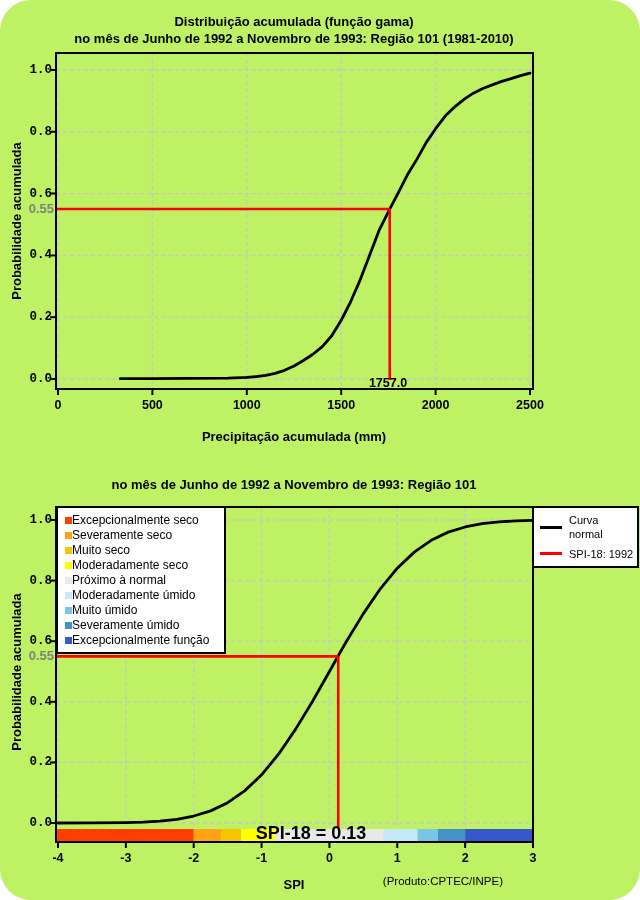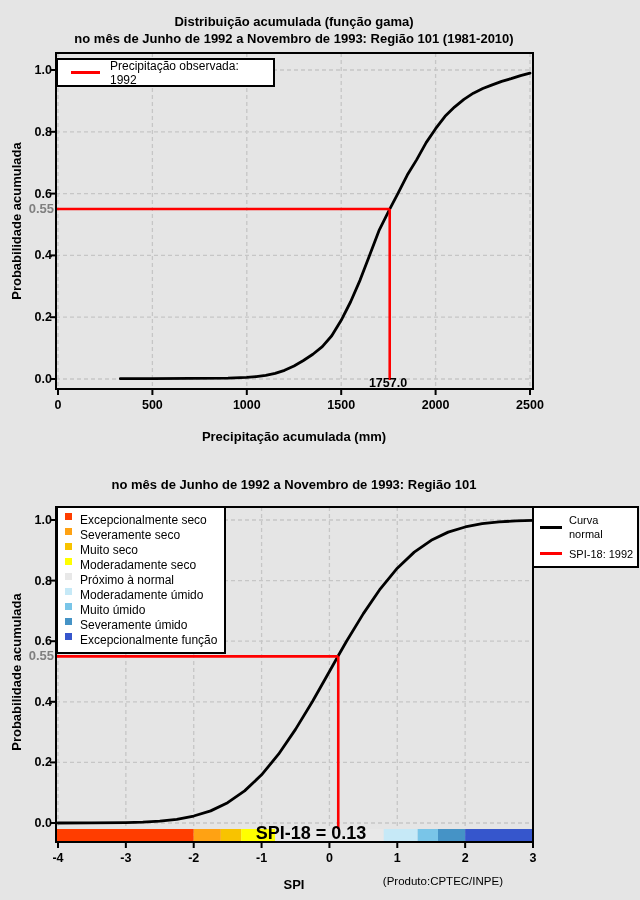--- a/index.html
+++ b/index.html
@@ -1,45 +1,45 @@
 <!DOCTYPE html>
 <html><head>
 <meta charset="utf-8">
 <style>
   html,body{margin:0;padding:0;background:#ffffff;}
-  #app{position:relative;width:640px;height:900px;background:#e5e5e5;overflow:hidden;
-       font-family:"Liberation Sans", sans-serif;color:#000;}
+  #app{position:relative;width:640px;height:900px;background:#bef264;overflow:hidden;
+       font-family:"Liberation Sans", sans-serif;color:#000;border-radius:31px;}
   #plot-svg{position:absolute;left:0;top:0;}
   .t-title{position:absolute;left:294px;transform:translateX(-50%);white-space:nowrap;
            font-weight:bold;font-size:13px;}
   #t1a{top:14px;} #t1b{top:31px;} #t2a{top:460px;} #t2b{top:477px;}
   .y-axis-title{position:absolute;left:16px;transform:translate(-50%,-50%) rotate(-90deg);
            font-weight:bold;font-size:13px;white-space:nowrap;}
   #y1{top:221px;} #y2{top:672px;}
   .x-axis-title{position:absolute;left:294px;transform:translateX(-50%);
            font-weight:bold;font-size:13px;white-space:nowrap;}
   #x1{top:429px;} #x2{top:877px;}
   .tick-label{position:absolute;transform:translateX(-50%);font-size:12.5px;font-weight:bold;
            white-space:nowrap;}
-  .tick-label.yt{transform:none;width:42px;text-align:right;}
+  .tick-label.yt{transform:none;width:42px;text-align:right;font-family:Liberation Mono, monospace;}
   .qlabel{position:absolute;left:10px;width:44px;text-align:right;font-weight:bold;
            font-size:13px;color:#7F7F7F;}
   #q1{top:201px;} #q2{top:648px;}
   #m1x{position:absolute;left:388px;top:376px;transform:translateX(-50%);
            font-weight:bold;font-size:12.5px;white-space:nowrap;}
   #m2label{position:absolute;left:311px;top:823px;transform:translateX(-50%);
            font-weight:bold;font-size:18px;white-space:nowrap;}
   #footnote{position:absolute;right:137px;top:875px;font-size:11.5px;white-space:nowrap;}
   .legendbox{position:absolute;border:2px solid #000;background:#fff;box-sizing:border-box;}
   #legend1{left:56px;top:58px;width:219px;height:29px;display:flex;align-items:center;
            gap:10px;padding:0 6px 0 13px;font-size:12px;}
   #legend1 .lsample{width:29px;height:3px;flex:0 0 auto;}
   #legend2{left:56px;top:506px;width:170px;display:flex;flex-direction:column;gap:1px;
            padding:5px 4px 5px 7px;font-size:12px;}
-  .l2row{display:flex;gap:8px;height:14px;}
+  .l2row{display:flex;align-items:center;gap:0;height:14px;}
   .l2sq{width:7px;height:7px;flex:0 0 auto;}
   #legend3{left:532px;top:506px;width:107px;display:flex;flex-direction:column;gap:5px;
            padding:5px 3px 5px 6px;font-size:11px;}
   .l3row{display:flex;align-items:center;gap:7px;}
   .l3line{width:22px;height:2.5px;flex:0 0 auto;}
   .l3txt{white-space:pre-line;line-height:1.3;}
 </style>
 </head>
 <body>
 
@@ -117,24 +117,20 @@
       <line x1="50" y1="520" x2="56" y2="520" stroke="#000" stroke-width="2"></line>
     </svg>
 
   <div class="t-title" id="t1a">Distribuição acumulada (função gama)</div>
   <div class="t-title" id="t1b">no mês de Junho de 1992 a Novembro de 1993: Região 101 (1981-2010)</div>
   <div class="y-axis-title" id="y1">Probabilidade acumulada</div>
   <div class="x-axis-title" id="x1">Precipitação acumulada (mm)</div>
   <div class="qlabel" id="q1">0.55</div>
   <div id="m1x">1757.0</div>
 
-  <div class="legendbox" id="legend1">
-    <span class="lsample" style="background: rgb(255, 0, 0);"></span>
-    <span>Precipitação observada: 1992</span>
-  </div>
 
   <div class="t-title" id="t2b">no mês de Junho de 1992 a Novembro de 1993: Região 101</div>
   <div class="y-axis-title" id="y2">Probabilidade acumulada</div>
   <div class="x-axis-title" id="x2">SPI</div>
   <div class="qlabel" id="q2">0.55</div>
   <div id="m2label">SPI-18 = 0.13</div>
   <div id="footnote">(Produto:CPTEC/INPE)</div>
 
   <div class="legendbox" id="legend2">
       <div class="l2row">

